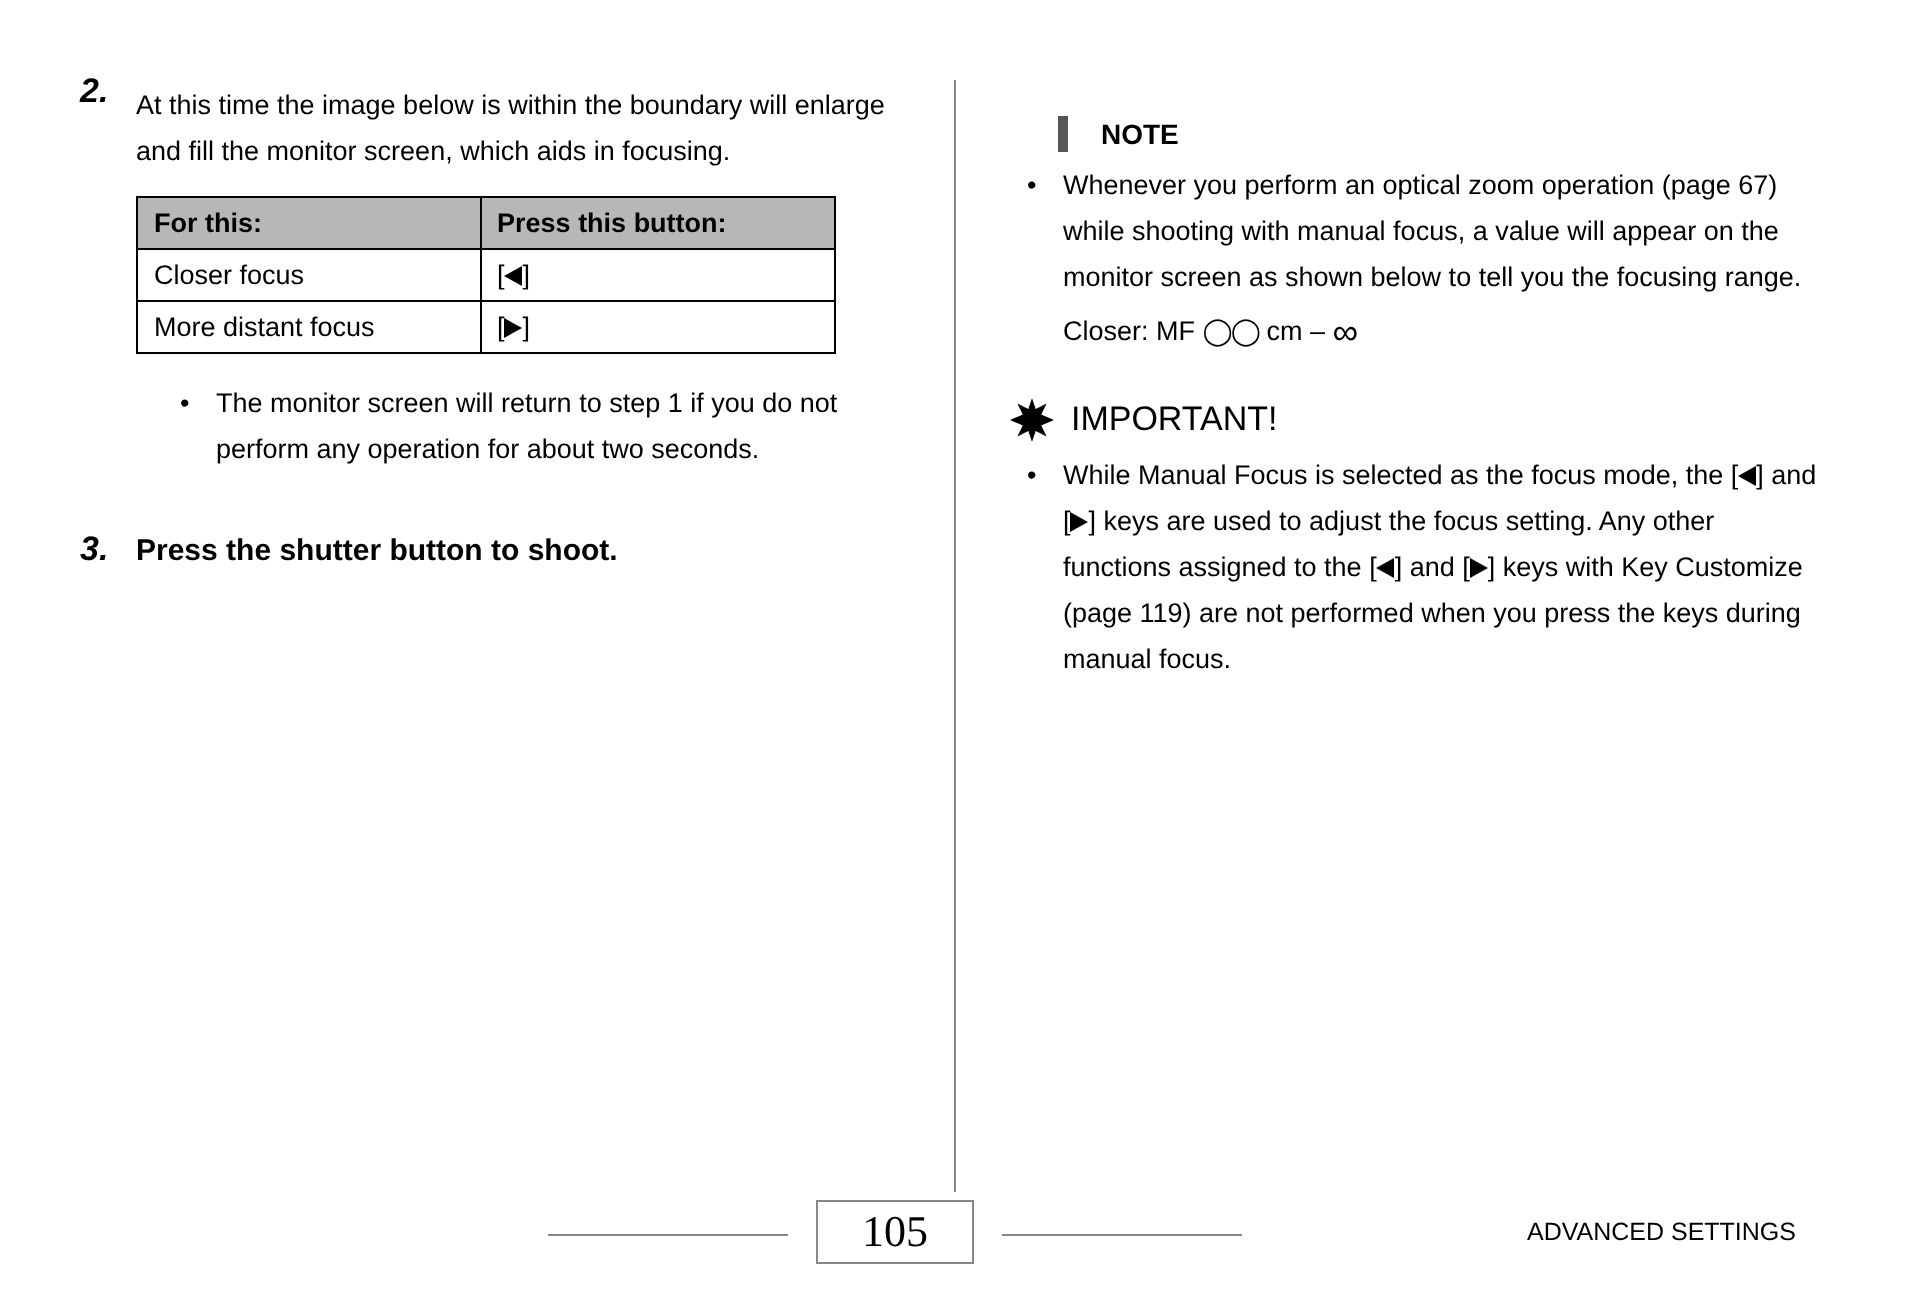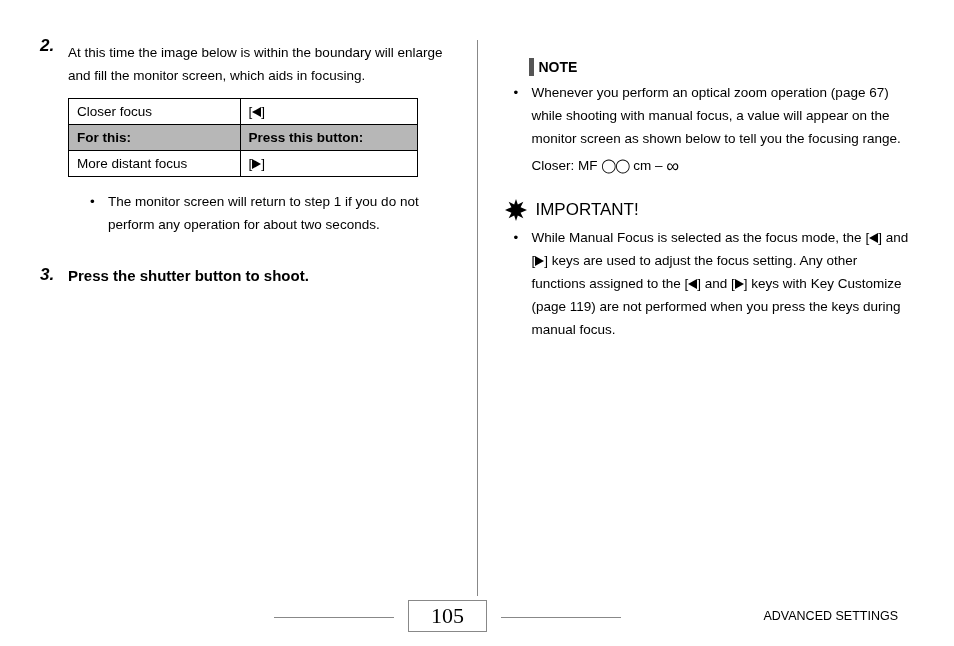--- a/index.html
+++ b/index.html
@@ -65,21 +65,21 @@
     gap: 8px;
     font-size: 13.5px;
     line-height: 1.7;
     margin-left: 22px;
     margin-bottom: 8px;
   }
   .bullet .dot { min-width: 10px; }
   .note-head {
     display: flex;
     align-items: center;
-    gap: 4px;
+    gap: 16px;
     margin: 22px 0 6px 0;
     padding-left: 24px;
   }
   .note-bar {
     width: 5px; height: 18px; background: #555;
   }
   .note-label {
     font-weight: bold;
     font-size: 14px;
   }
@@ -163,26 +163,26 @@
     <div class="col">
 
       <div class="step">
         <div class="step-num">2.</div>
         <div>
           <div class="step-body">At this time the image below is within the boundary will enlarge and fill the monitor screen, which aids in focusing.</div>
 
           <table class="tbl">
             <tbody>
                 <tr>
+              <th>For this:</th>
+              <th>Press this button:</th>
+            </tr>
+            <tr>
               <td>Closer focus</td>
               <td>[<span class="tri-left"></span>]</td>
-            </tr>
-            <tr>
-              <th>For this:</th>
-              <th>Press this button:</th>
             </tr>
             <tr>
               <td>More distant focus</td>
               <td>[<span class="tri-right"></span>]</td>
             </tr>
           </tbody>
             </table>
 
           <div class="bullet">
             <span class="dot">•</span>

